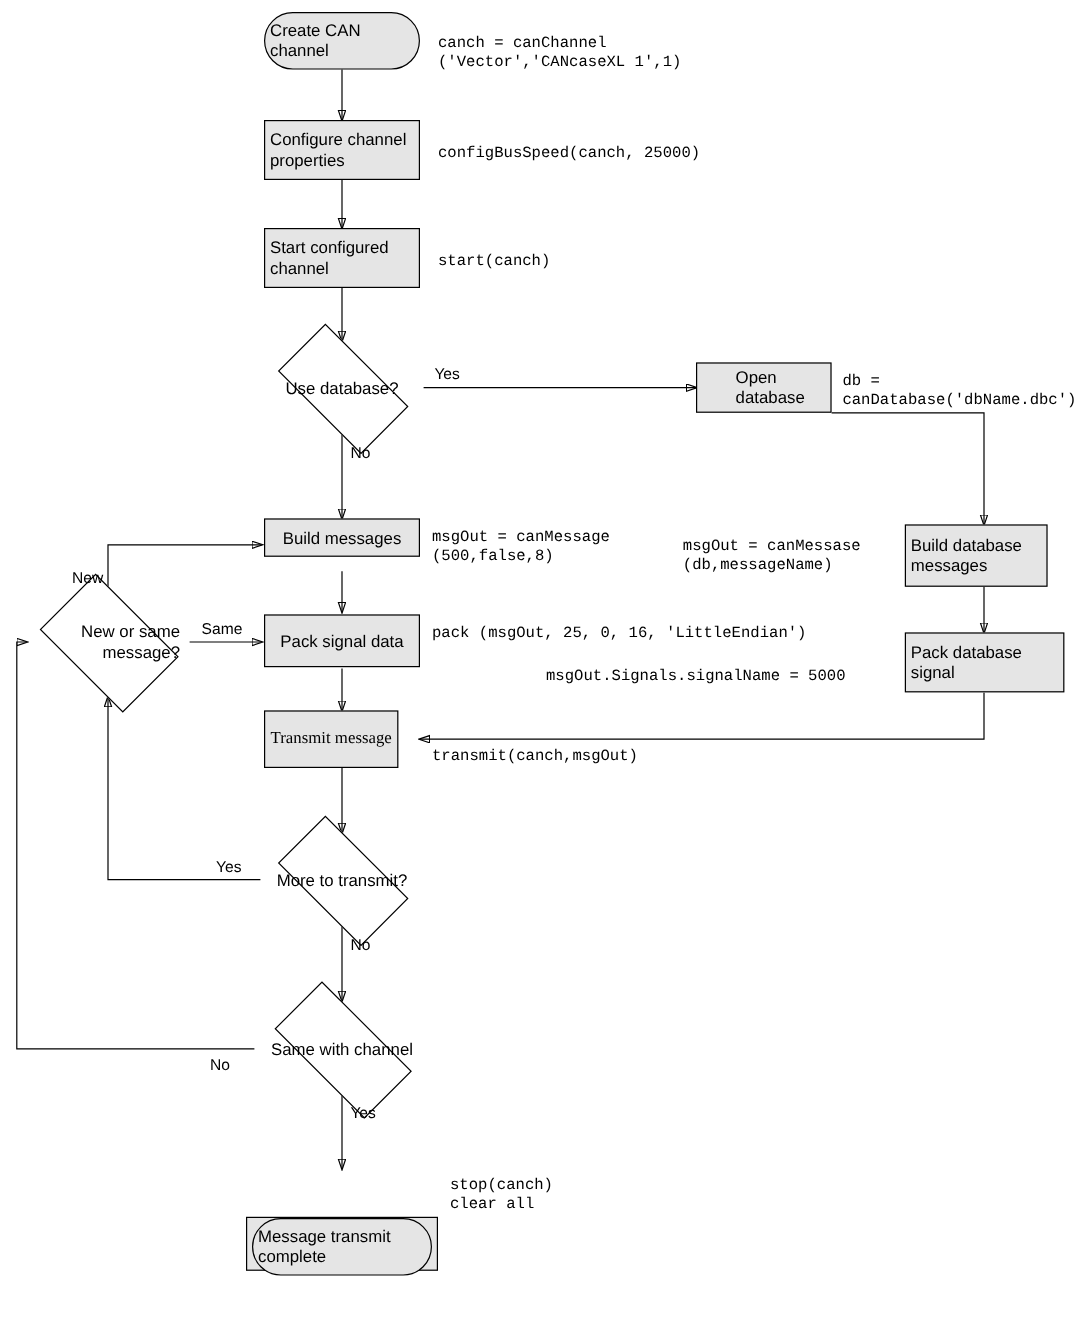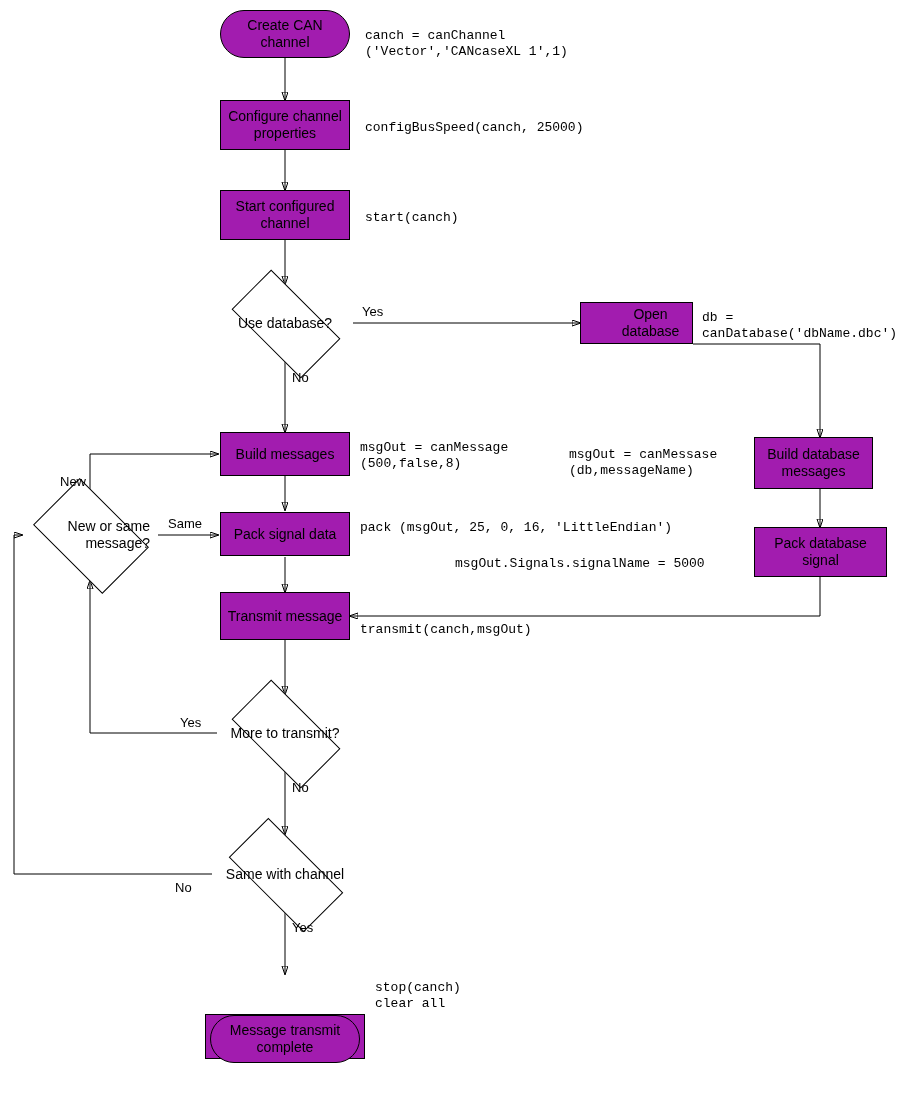--- a/index.html
+++ b/index.html
@@ -9,22 +9,21 @@
     width: 905px;
     height: 1118px;
     position: relative;
     font-family: Arial, Helvetica, sans-serif;
     font-size: 14px;
     color: #000;
   }
   .node {
     position: absolute;
     border: 1px solid #000;
-    background: #a21caf;
-    text-align: center;
+    background: #e5e5e5;
     display: flex;
     align-items: center;
     justify-content: center;
     flex-direction: column;
     line-height: 1.2;
     padding: 4px;
     box-sizing: border-box;
   }
   .terminator { border-radius: 28px; }
   .decision {
@@ -142,21 +141,21 @@
 </div>
 <span class="edge-label" style="left:362px; top:304px;">Yes</span>
 <span class="edge-label" style="left:292px; top:370px;">No</span>
 
 <div class="node" style="left:580px; top:302px; width:113px; height:42px;padding-left:32px;">
   <span>Open database</span>
 </div>
 <div class="code" style="left:702px; top:310px;">db =
 canDatabase('dbName.dbc')</div>
 
-<div class="node" style="left:220px; top:432px; width:130px; height:44px;">
+<div class="node" style="left:220px; top:432px; width:130px; height:32px;">
   <span>Build messages</span>
 </div>
 <div class="code" style="left:360px; top:440px;">msgOut = canMessage
 (500,false,8)</div>
 
 <div class="node" style="left:754px; top:437px; width:119px; height:52px;">
   <span>Build database messages</span>
 </div>
 <div class="code" style="left:569px; top:447px;">msgOut = canMessase
 (db,messageName)</div>
@@ -173,21 +172,21 @@
 
 <div class="decision" style="left:90px; top:535px;">
   <div class="diamond" style="left:-48px; top:-32px; width:96px; height:64px;"></div>
   <div class="dlabel" style="left:-60px; top:-20px; width:120px; height:40px;">
     <span>New or same message?</span>
   </div>
 </div>
 <span class="edge-label" style="left:60px; top:474px;">New</span>
 <span class="edge-label" style="left:168px; top:516px;">Same</span>
 
-<div class="node" style="left:220px; top:592px; width:130px; height:48px;">
+<div class="node" style="left:220px; top:592px; width:112px; height:48px;font-family:Liberation Serif, serif;">
   <span>Transmit message</span>
 </div>
 <div class="code" style="left:360px; top:622px;">transmit(canch,msgOut)</div>
 
 <div class="decision" style="left:285px; top:733px;">
   <div class="diamond" style="left:-48px; top:-27px; width:96px; height:54px;"></div>
   <div class="dlabel" style="left:-60px; top:-18px; width:120px; height:36px;">
     <span>More to transmit?</span>
   </div>
 </div>

